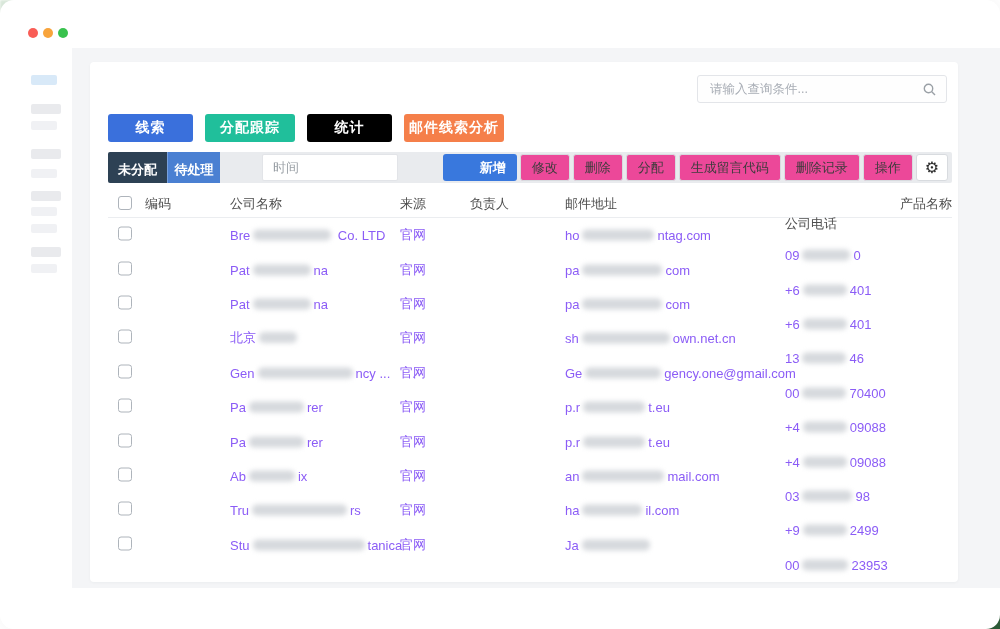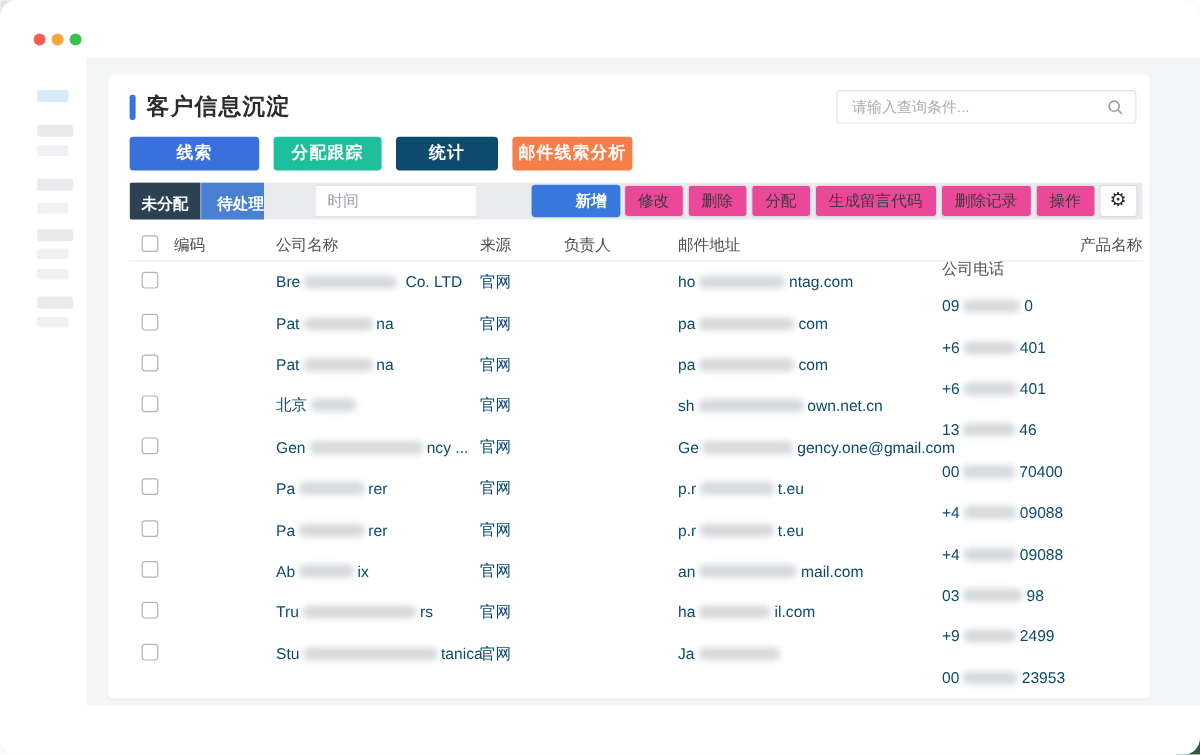--- a/index.html
+++ b/index.html
@@ -34,37 +34,37 @@
   .search svg { margin-right:10px; }
 
   
   .navbtns { position:absolute; left:18px; top:52px; display:flex; gap:12px; }
   .navbtn { height:28px; border:none; border-radius:3px; color:#fff; font-size:14px; font-weight:bold; cursor:pointer; font-family:"Liberation Sans",sans-serif; letter-spacing:1px; }
 
   
   .filterbar { position:absolute; left:18px; top:90px; width:844px; height:31px; background:#e9ebee; border-radius:2px; }
   .segments { position:absolute; left:0; top:0; height:31px; display:flex; border-radius:2px 0 0 2px; overflow:hidden; }
   .seg { height:36px; border:none; color:#fff; font-size:13px; font-weight:bold; cursor:pointer; font-family:"Liberation Sans",sans-serif; }
-  .seg + .seg { border-left:1px solid rgba(255,255,255,0.25);text-align:right; }
+  .seg + .seg { border-left:1px solid rgba(255,255,255,0.25); }
   .datebox { position:absolute; left:154px; top:2px; width:136px; height:27px; background:#fff; border:1px solid #e2e4e8; border-radius:2px; display:flex; align-items:center; }
   .datebox input { flex:1; border:none; outline:none; font-size:13px; color:#555; padding:0 6px 0 10px; background:transparent; font-family:"Liberation Sans",sans-serif; }
   .datebox input::placeholder { color:#9aa0a6; }
   .datebox svg { margin-right:8px; }
   .actions { position:absolute; right:4px; top:2px; height:27px; display:flex; gap:3px; }
   .abtn { height:27px; padding:0 11px; font-size:13px; border-radius:3px; cursor:pointer; white-space:nowrap; font-family:"Liberation Sans",sans-serif; }
   .abtn.primary { border:none; color:#fff; font-weight:bold;padding-left:37px; }
   .abtn.plain { background:#ec4899; border:1px solid #d8dbdf; color:#3c3c3c; }
   .abtn.gear { background:#fff; border:1px solid #d8dbdf; color:#2f2f2f; font-size:16px; padding:0 8px; line-height:25px; }
 
   
   .thead { position:absolute; left:18px; top:128px; width:844px; height:28px; border-bottom:1px solid #ebedf0; }
   .thead .h { position:absolute; top:0; height:28px; line-height:28px; font-size:13px; color:#4d4d4d; white-space:nowrap; }
   .tbody { position:absolute; left:18px; top:156px; width:844px; }
   .trow { position:relative; height:34.4px; }
-  .cell { position:absolute; top:50%; transform:translateY(-50%); font-size:13px; color:#0c4a6e; white-space:nowrap; }
+  .cell { position:absolute; top:50%; transform:translateY(-50%); font-size:13px; color:#8b5cf6; white-space:nowrap; }
   .col-check   { left:10px; }
   .col-code    { left:37px; }
   .col-company { left:122px; }
   .col-source  { left:292px; }
   .col-owner   { left:362px; }
   .col-email   { left:457px; }
   .col-phone   { left:677px;margin-top:20px; }
   .col-product { left:792px; }
   .cb { display:inline-block; width:14px; height:14px; border:1.5px solid #aeb4bb; border-radius:3px; background:#fff; cursor:pointer; }
   .thead .cb { position:absolute; left:10px; top:6px; }
@@ -96,37 +96,33 @@
         <div class="sk light" style="margin-top: 6px;"></div>
         <div class="sk light" style="margin-top: 8px;"></div>
         <div class="sk dark" style="margin-top: 14px;"></div>
         <div class="sk light" style="margin-top: 7px;"></div>
       </div>
 
     <div class="content-bg"></div>
 
     <div class="card">
 
-      <div class="page-head">
-        <span class="accent" id="accent-bar" style="background: rgb(58, 112, 220);"></span>
-        <span class="page-title">客户信息沉淀</span>
-      </div>
 
       <div class="search">
         <input type="text" placeholder="请输入查询条件..." style="">
         <svg width="13" height="13" viewBox="0 0 13 13">
           <circle cx="5.5" cy="5.5" r="4.2" fill="none" stroke="#9aa0a6" stroke-width="1.4"></circle>
           <line x1="8.8" y1="8.8" x2="12" y2="12" stroke="#9aa0a6" stroke-width="1.4"></line>
         </svg>
       </div>
 
       <div class="navbtns" id="navbtns">
-          <button class="navbtn" style="background: rgb(58, 112, 220); width: 108px;">线索</button>
+          <button class="navbtn" style="background: rgb(58, 112, 220); width: 85px;">线索</button>
           <button class="navbtn" style="background: rgb(32, 191, 155); width: 90px;">分配跟踪</button>
-          <button class="navbtn" style="background: #0c4a6e; width: 85px;">统计</button>
+          <button class="navbtn" style="background: #000000; width: 85px;">统计</button>
           <button class="navbtn" style="background: rgb(245, 127, 74); width: 100px;">邮件线索分析</button>
         </div>
 
       <div class="filterbar">
         <div class="segments" id="segments">
             <button class="seg" style="background: rgb(45, 65, 84); width: 59px;">未分配</button>
             <button class="seg" style="background: rgb(74, 128, 210); width: 53px;">待处理</button>
             <button class="seg" style="background: #b91c1c; width: 48px; margin-top: 41px;">已处理</button>
           </div>
         <div class="datebox">

